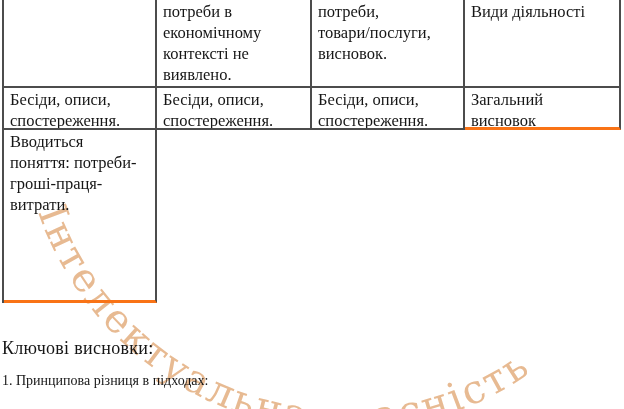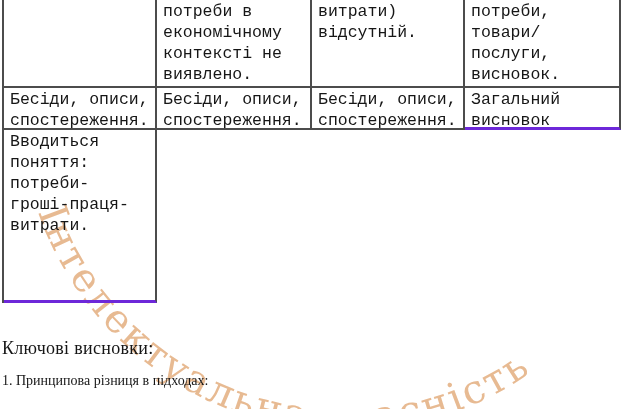--- a/index.html
+++ b/index.html
@@ -32,23 +32,22 @@
   .cell {
     box-sizing:border-box;
     border-right:2px solid #4c4c4c;
     border-bottom:2px solid #4c4c4c;
     padding:1px 4px 0 6px;
     font-size:16.5px;
     line-height:21px;
     white-space:pre-line;
     overflow:hidden;
     background:transparent;
-    font-family:Liberation Mono, monospace;
   }
-  .row-last { border-bottom:3px solid #6d28d9; }
+  .row-last { border-bottom:3px solid #f97316; }
   .kicker {
     position:absolute; left:2px; top:338px;
     font-size:18px; font-weight:normal; letter-spacing:0.3px;text-align:center;
   }
   .numbered {
     position:absolute; left:2px; top:373px;
     font-size:14px;
   }
 </style>
 </head>
@@ -67,26 +66,25 @@
 
   <div class="content">
 
     <div class="doc-table">
 
       <div class="cell"></div>
       <div class="cell">потреби в
 економічному
 контексті не
 виявлено.</div>
-      <div class="cell">витрати)
-відсутній.</div>
       <div class="cell">потреби,
 товари/послуги,
 висновок.</div>
 
+      <div class="cell">Види діяльності</div>
       <div class="cell">Бесіди, описи,
 спостереження.</div>
       <div class="cell">Бесіди, описи,
 спостереження.</div>
       <div class="cell">Бесіди, описи,
 спостереження.</div>
 
       <div class="cell row-last">Загальний
 висновок</div>
       <div class="cell row-last">Вводиться

